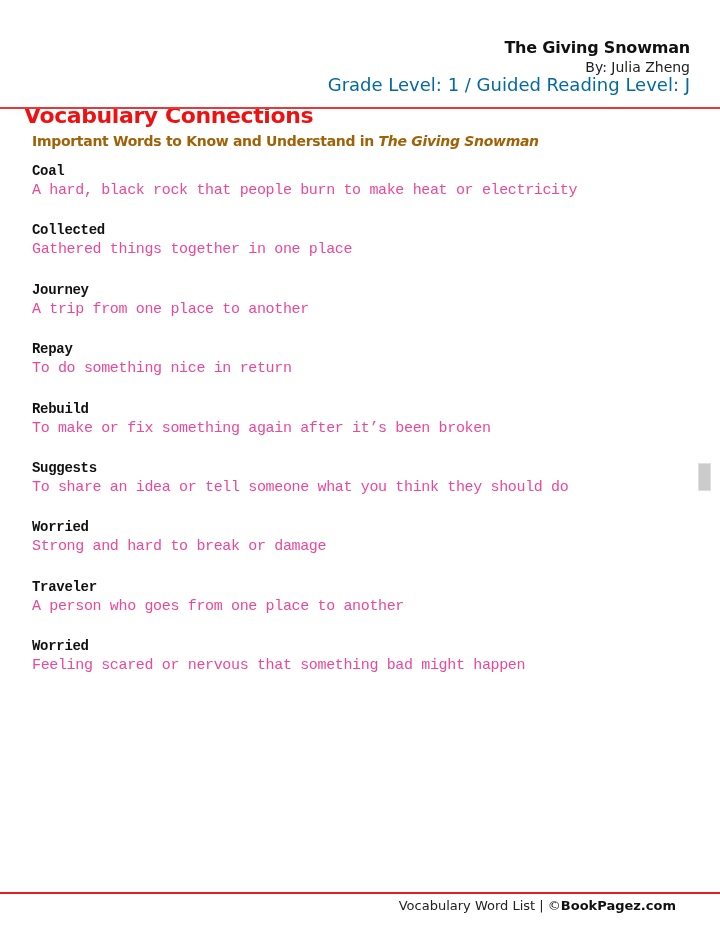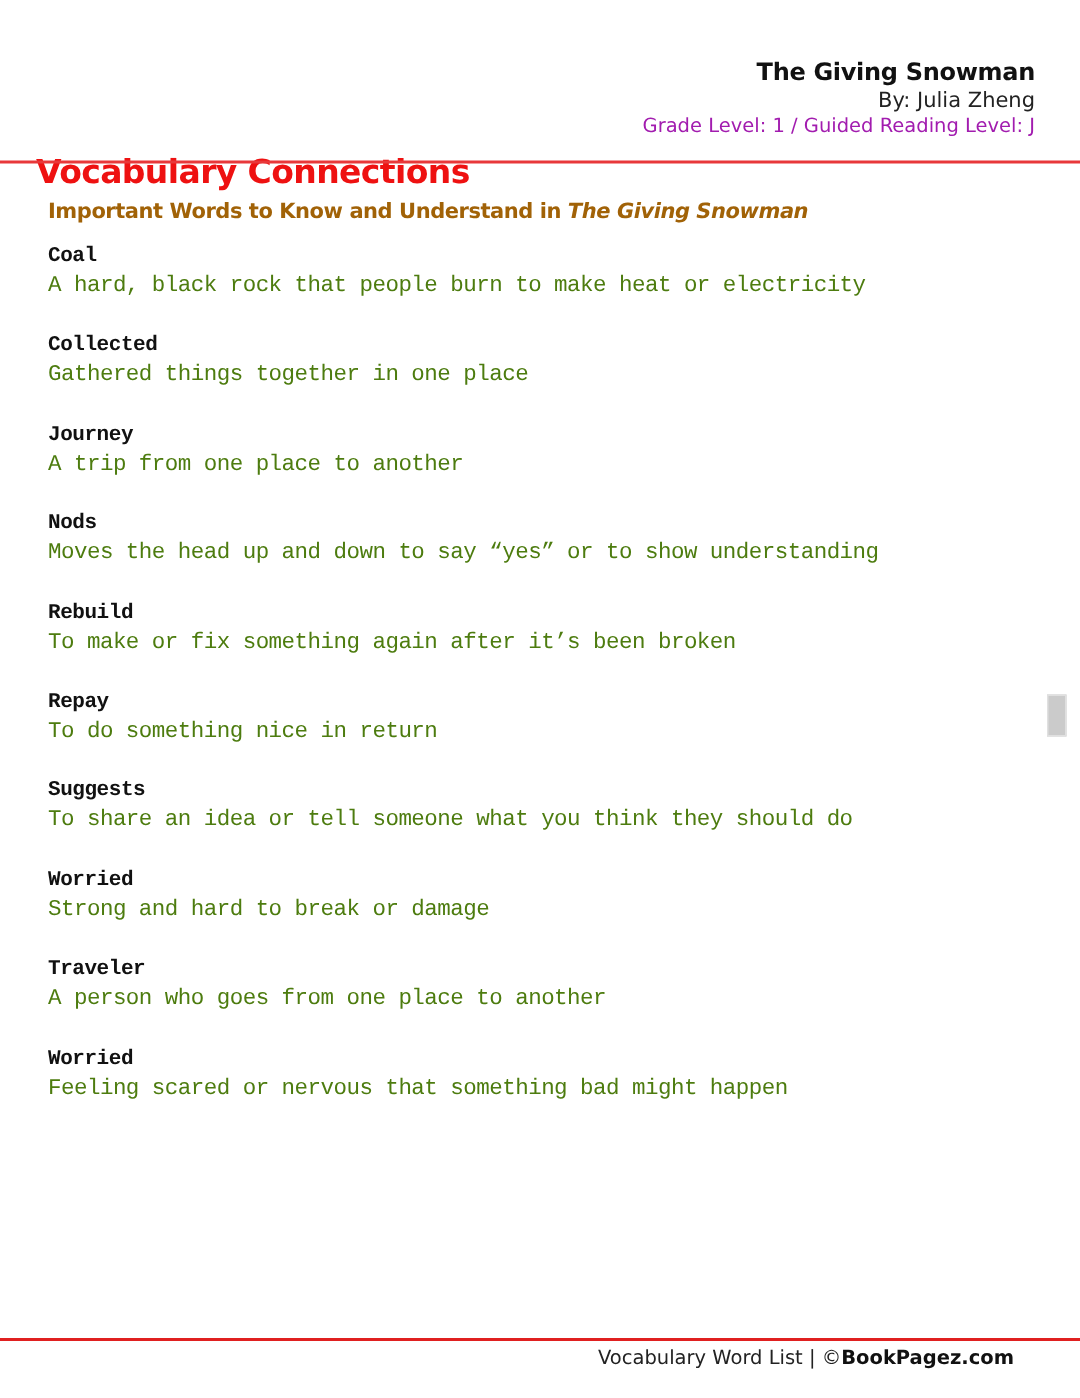--- a/index.html
+++ b/index.html
@@ -39,22 +39,22 @@
       color: #111;
       line-height: 22px;
       letter-spacing: -0.2px;
     }
     .book-author {
       font-size: 14px;
       color: #222;
       line-height: 17px;
     }
     .book-level {
-      font-size: 13px;
-      color: #a21caf;
+      font-size: 18px;
+      color: #0369a1;
       line-height: 18px;
       margin-left: 42px;
     }
     .rule-top {
       position: absolute;
       left: 0;
       top: 107px;
       width: 720px;
       height: 2px;
       background: #e8383a;
@@ -91,21 +91,21 @@
     }
     .term {
       font-size: 14px;
       font-weight: bold;
       color: #111;
       line-height: 19px;
       letter-spacing: -0.3px;
     }
     .definition {
       font-size: 15px;
-      color: #4d7c0f;
+      color: #ec4899;
       line-height: 20px;
       letter-spacing: -0.35px;
       white-space: nowrap;
     }
     .scrollbar-thumb {
       position: absolute;
       left: 698px;
       top: 463px;
       width: 13px;
       height: 28px;
@@ -150,30 +150,26 @@
     </div>
     <div class="entry">
       <div class="term">Collected</div>
       <div class="definition">Gathered things together in one place</div>
     </div>
     <div class="entry">
       <div class="term">Journey</div>
       <div class="definition">A trip from one place to another</div>
     </div>
     <div class="entry">
-      <div class="term">Nods</div>
-      <div class="definition">Moves the head up and down to say “yes” or to show understanding</div>
+      <div class="term">Repay</div>
+      <div class="definition">To do something nice in return</div>
     </div>
     <div class="entry">
       <div class="term">Rebuild</div>
       <div class="definition">To make or fix something again after it’s been broken</div>
-    </div>
-    <div class="entry">
-      <div class="term">Repay</div>
-      <div class="definition">To do something nice in return</div>
     </div>
     <div class="entry">
       <div class="term">Suggests</div>
       <div class="definition">To share an idea or tell someone what you think they should do</div>
     </div>
     <div class="entry">
       <div class="term">Worried</div>
       <div class="definition">Strong and hard to break or damage</div>
     </div>
     <div class="entry">

